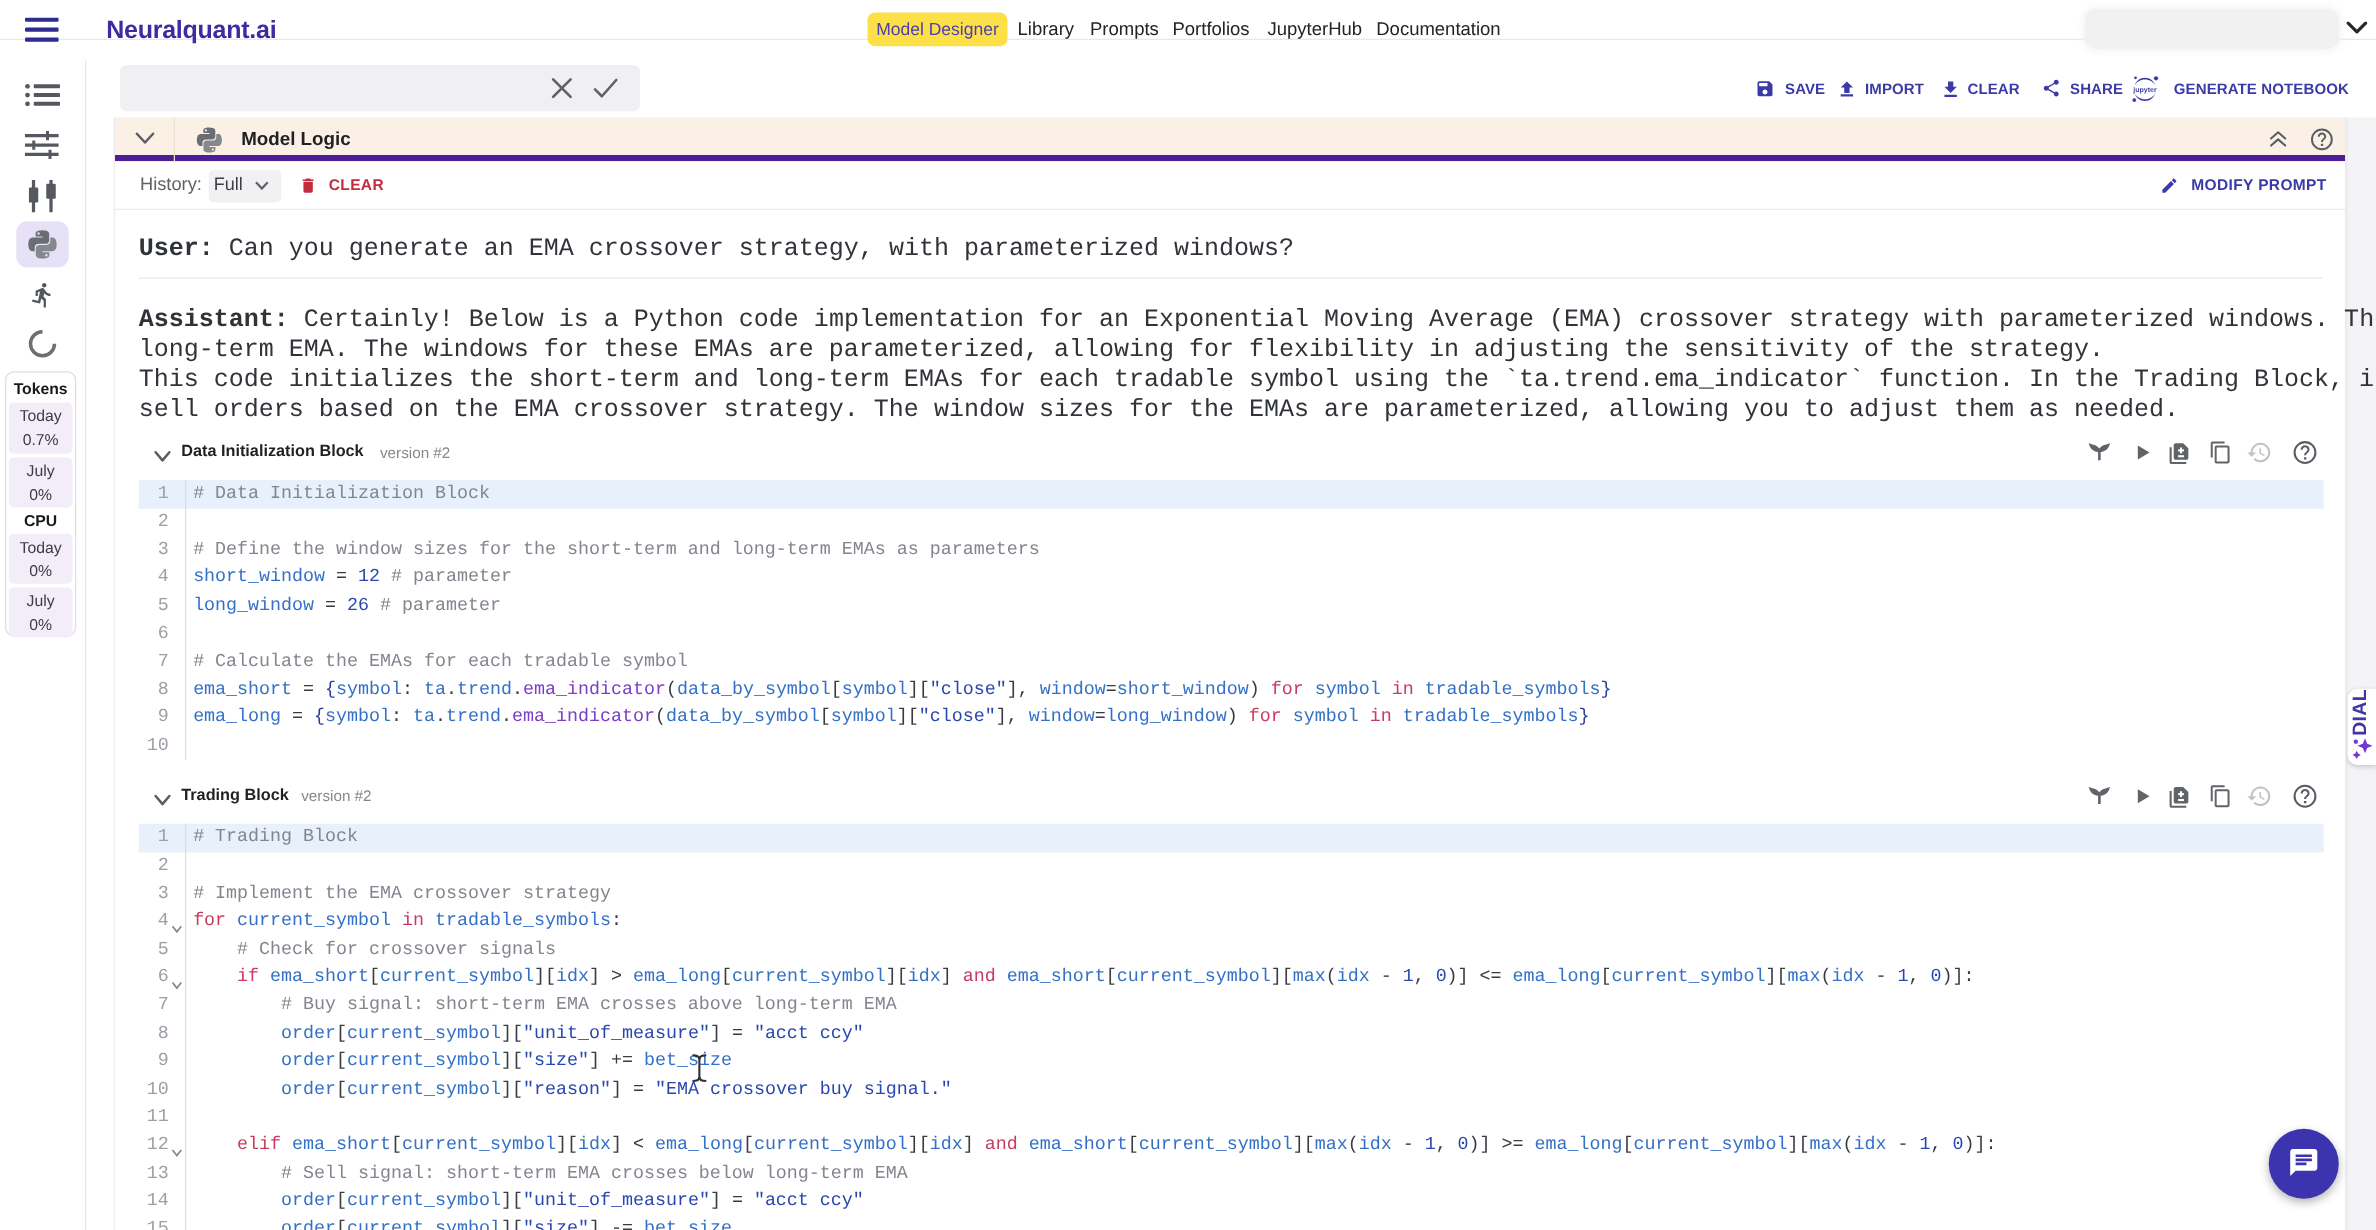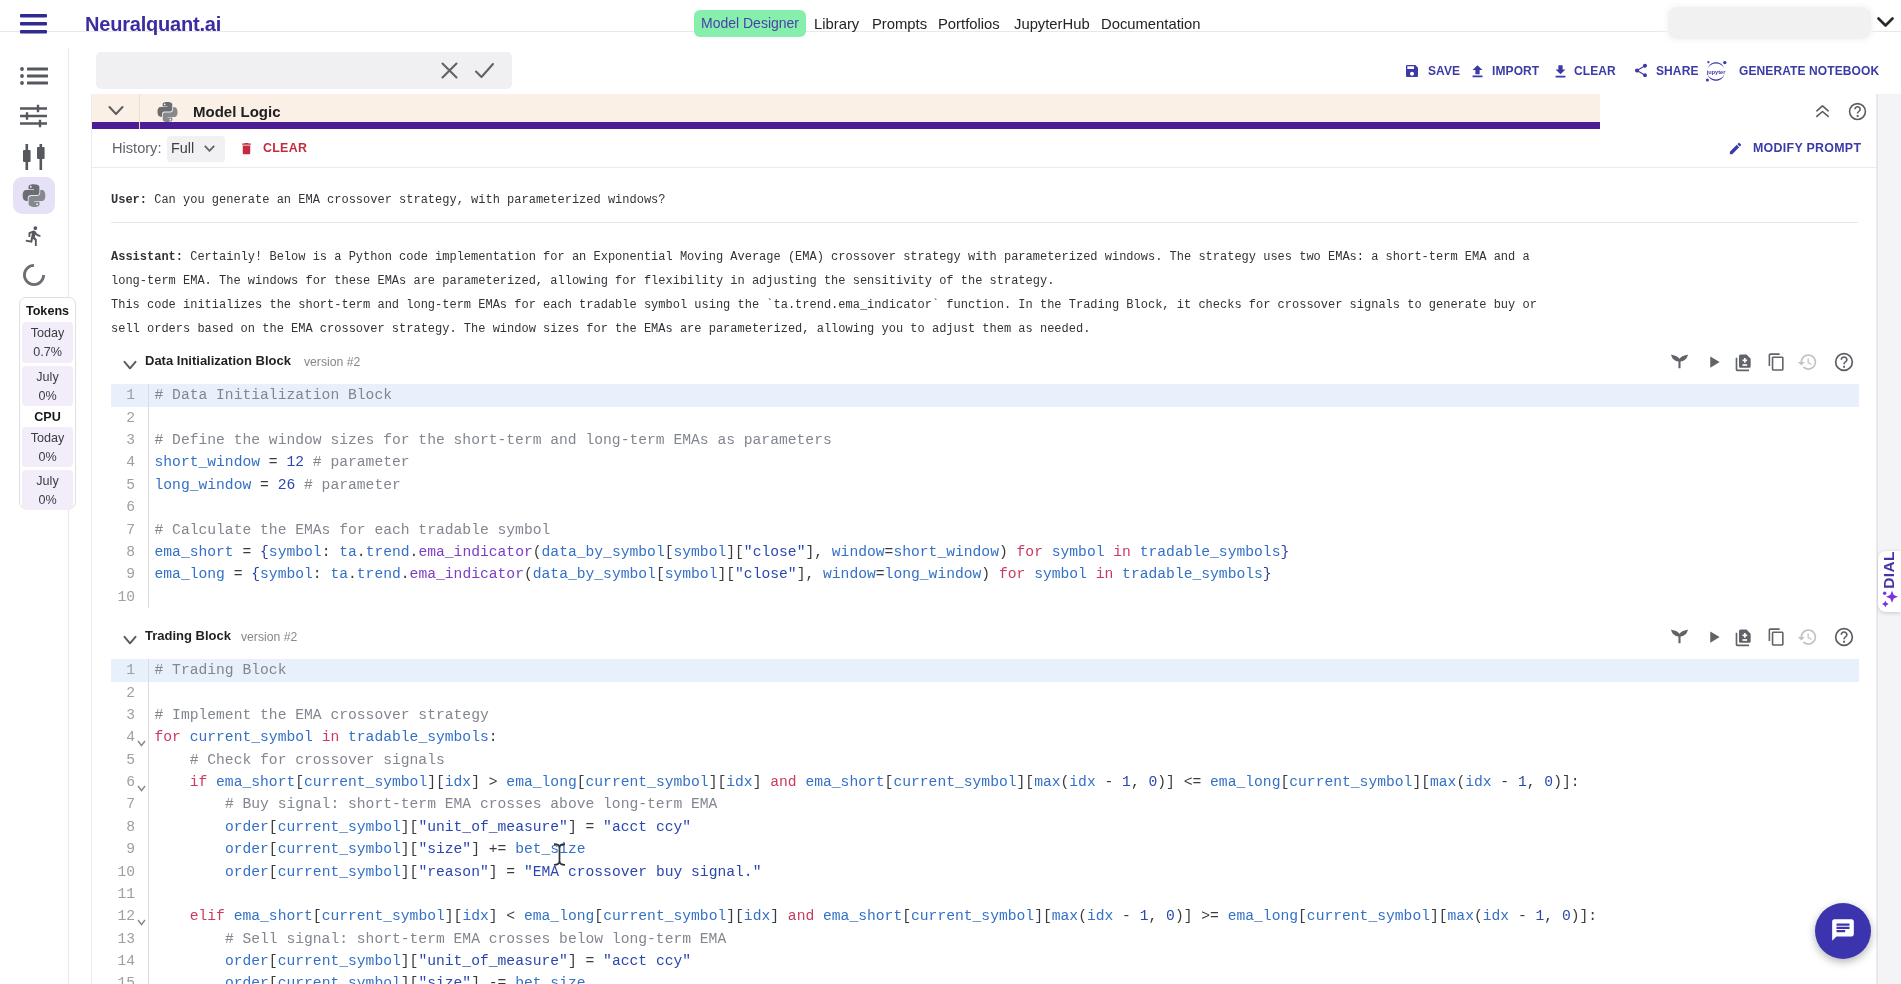--- a/index.html
+++ b/index.html
@@ -3,48 +3,48 @@
 <meta charset="utf-8">
 <style>
   * { margin:0; padding:0; box-sizing:border-box; }
   html,body { width:1901px; height:984px; overflow:hidden; background:#fff;
     font-family:"Liberation Sans", sans-serif; }
   .abs { position:absolute; }
   
   #navbar { position:absolute; left:0; top:0; width:1901px; height:32px; background:#fff; border-bottom:1px solid #e8e8ea; z-index:20; }
   .logo { position:absolute; left:85px; top:0px; height:48px; line-height:48px; font-size:20px; font-weight:bold; color:#3b2da1; letter-spacing:-0.2px; }
   .navitem { position:absolute; top:0; height:48px; line-height:48px; font-size:14.8px; font-weight:500; color:#222326; white-space:nowrap; }
-  #nav-pill { position:absolute; left:694px; top:10px; width:112px; height:27px; white-space:nowrap; background:#86efac; border-radius:6px;
+  #nav-pill { position:absolute; left:694px; top:10px; width:112px; height:27px; white-space:nowrap; background:#fde047; border-radius:6px;
       line-height:27px; text-align:center; font-size:14px; font-weight:500; color:#4c40ac; }
   #userchip { position:absolute; left:1668px; top:7px; width:203px; height:32px; background:#f1f1f2; border-radius:9px;
       box-shadow:0 0 5px 2px rgba(244,244,244,0.9); }
   
   #toolbar { position:absolute; left:0; top:48px; width:1901px; height:46px; background:#fff; }
   #titlebox { position:absolute; left:96px; top:4px; width:416px; height:37px; background:#f0eff1; border-radius:5px; }
   #titlebox span { position:absolute; left:12px; top:0; line-height:37px; font-size:15.8px; color:#3f4246; }
   .tbtn { position:absolute; top:0; height:46px; line-height:46px; font-size:12px; font-weight:bold; color:#3b3aa6; letter-spacing:0.1px; white-space:nowrap; }
   
   #sidebar { position:absolute; left:0; top:48px; width:69px; height:936px; background:#fff; border-right:1px solid #e8e8ea; }
   #pybg { position:absolute; left:13px; top:129px; width:42px; height:37px; background:#e6e1f6; border-radius:9px; }
-  #tokpanel { position:absolute; left:19px; top:249px; width:57px; height:212px; background:#fff; border:1px solid #dedee3; border-radius:7px; font-size:12.6px; color:#3a3d42; text-align:center; }
+  #tokpanel { position:absolute; left:4px; top:249px; width:57px; height:212px; background:#fff; border:1px solid #dedee3; border-radius:7px; font-size:12.6px; color:#3a3d42; text-align:center; }
   .tokhead { font-weight:bold; color:#17181a; }
   .tokblock { position:absolute; left:2px; width:51px; background:#f2edf9; border-radius:4px; line-height:19px; padding-top:2px; }
   
   #rstrip { position:absolute; left:1877px; top:94px; width:24px; height:890px; background:#f4f3f6; border-left:1px solid #e7e5ea; }
   #dialtab { position:absolute; left:1878px; top:551px; width:23px; height:61px; background:#fff; border-radius:8px 0 0 8px; box-shadow:0 1px 4px rgba(0,0,0,0.18); }
   #dialtxt { position:absolute; left:1859px; top:560px; width:60px; height:20px; line-height:20px; text-align:center; color:#4335a8; font-weight:bold; font-size:15.5px; letter-spacing:0.3px; transform:rotate(-90deg); z-index:30; }
   
   #panel { position:absolute; left:91px; top:94px; width:1786px; height:890px; background:#fff; border-left:1px solid #ebebee; border-right:1px solid #ebebee; }
-  #mlhead { position:absolute; left:0; top:0; width:1508px; height:35px; background:#fbf0e6; border-bottom:7px solid #4c1d95; }
+  #mlhead { position:absolute; left:0; top:0; width:1784px; height:35px; background:#fbf0e6; border-bottom:5px solid #4c1d95; }
   #mlchev { position:absolute; left:0; top:0; width:48px; height:35px; border-right:1px solid #eee0d0; }
   #mltitle { position:absolute; left:101px; top:0; height:35px; line-height:35px; font-size:15px; font-weight:bold; color:#202124; }
   #historyrow { position:absolute; left:0; top:35px; width:1784px; height:39px; background:#fff; border-bottom:1px solid #ebebeb; }
   #fullsel { position:absolute; left:75px; top:7px; width:58px; height:26px; background:#f1f0f2; border-radius:4px; }
   
-  .chatline { position:absolute; left:19px; font-size:12px; line-height:24px; white-space:pre; color:#303338; font-family:"Liberation Mono", monospace; }
+  .chatline { position:absolute; left:19px; font-size:20px; line-height:24px; white-space:pre; color:#303338; font-family:"Liberation Mono", monospace; }
   .codeblock { position:absolute; left:19px; }
   .gut { position:absolute; top:0; width:24px; text-align:right; font-size:14.66px; line-height:22.36px; color:#9ba0a7; white-space:pre; font-family:"Liberation Mono", monospace; }
   .codelines { position:absolute; top:0; left:43.5px; font-size:14.66px; line-height:22.36px; white-space:pre; color:#383b40; font-family:"Liberation Mono", monospace; }
   .codelines i { font-style:normal; }
   .gutline { position:absolute; left:36.6px; top:0; width:1px; background:#dcdcdf; }
   .activeline { position:absolute; left:0; height:22.36px; background:#e8f1fb; }
   .sechead { position:absolute; font-size:13px; font-weight:bold; color:#1f2023; white-space:nowrap; }
   .secver { position:absolute; font-size:12.2px; font-weight:normal; color:#84888d; white-space:nowrap; }
   
   .c-com { color:#82868f; }

